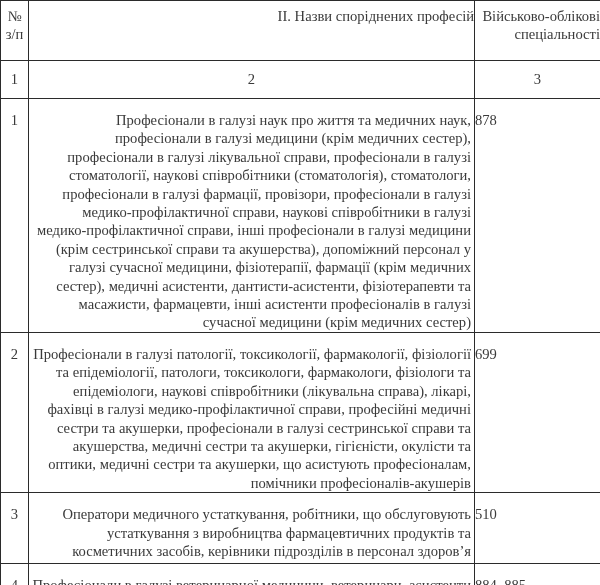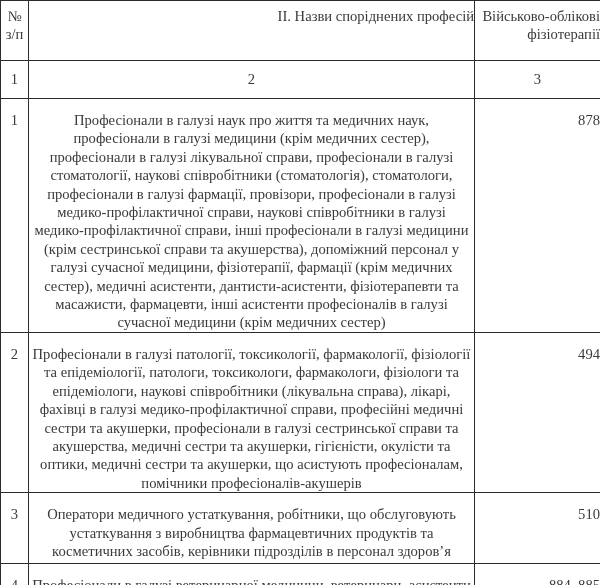--- a/index.html
+++ b/index.html
@@ -19,22 +19,22 @@
     font-weight: normal;
     padding: 0;
   }
   col.c1 { width: 28px; }
   col.c2 { width: 446px; }
   col.c3 { width: 126px; }
   tr.hdr th { height: 53px; vertical-align: top; padding-top: 6px; text-align: right; }
   tr.hdr th.num { text-align: center; }
   tr.idx td { height: 37px; text-align: center; vertical-align: middle; }
   tr.row td.num { text-align: center; padding-top: 12px; }
-  tr.row td.txt { padding: 12px 3px 0 3px; text-align: center; }
-  tr.row td.code { text-align: right; padding-top: 12px; }
+  tr.row td.txt { padding: 12px 3px 0 3px; text-align: right; }
+  tr.row td.code { text-align: left; padding-top: 12px; }
   tr.r1 td { height: 206px; }
   tr.r2 td { height: 138px; }
   tr.r3 td { height: 58px; }
   tr.r4 td { height: 42px; }
 </style>
 </head>
 <body>
 
 <table>
   <colgroup>
@@ -44,37 +44,37 @@
     </colgroup>
   <tbody>
       <tr class="hdr">
     <th class="num">
       <span>№</span><br>
       <span>з/п</span>
     </th>
     <th>ІІ. Назви споріднених професій</th>
     <th>
       <span>Військово-облікові</span><br>
-      <span>фізіотерапії</span>
+      <span>спеціальності</span>
     </th>
   </tr>
   <tr class="idx">
     <td>1</td>
     <td>2</td>
     <td>3</td>
   </tr>
   <tr class="row r1">
     <td class="num">1</td>
     <td class="txt">Професіонали в галузі наук про життя та медичних наук, професіонали в галузі медицини (крім медичних сестер), професіонали в галузі лікувальної справи, професіонали в галузі стоматології, наукові співробітники (стоматологія), стоматологи, професіонали в галузі фармації, провізори, професіонали в галузі медико-профілактичної справи, наукові співробітники в галузі медико-профілактичної справи, інші професіонали в галузі медицини (крім сестринської справи та акушерства), допоміжний персонал у галузі сучасної медицини, фізіотерапії, фармації (крім медичних сестер), медичні асистенти, дантисти-асистенти, фізіотерапевти та масажисти, фармацевти, інші асистенти професіоналів в галузі сучасної медицини (крім медичних сестер)</td>
     <td class="code">878</td>
   </tr>
   <tr class="row r2">
     <td class="num">2</td>
     <td class="txt">Професіонали в галузі патології, токсикології, фармакології, фізіології та епідеміології, патологи, токсикологи, фармакологи, фізіологи та епідеміологи, наукові співробітники (лікувальна справа), лікарі, фахівці в галузі медико-профілактичної справи, професійні медичні сестри та акушерки, професіонали в галузі сестринської справи та акушерства, медичні сестри та акушерки, гігієністи, окулісти та оптики, медичні сестри та акушерки, що асистують професіоналам, помічники професіоналів-акушерів</td>
-    <td class="code">494</td>
+    <td class="code">699</td>
   </tr>
   <tr class="row r3">
     <td class="num">3</td>
     <td class="txt">Оператори медичного устаткування, робітники, що обслуговують устаткування з виробництва фармацевтичних продуктів та косметичних засобів, керівники підрозділів в персонал здоров’я</td>
     <td class="code">510</td>
   </tr>
   <tr class="row r4">
     <td class="num">4</td>
     <td class="txt">Професіонали в галузі ветеринарної медицини, ветеринари, асистенти ветеринарів, допоміжний персонал у галузі ветеринарії</td>
     <td class="code">884, 885</td>

